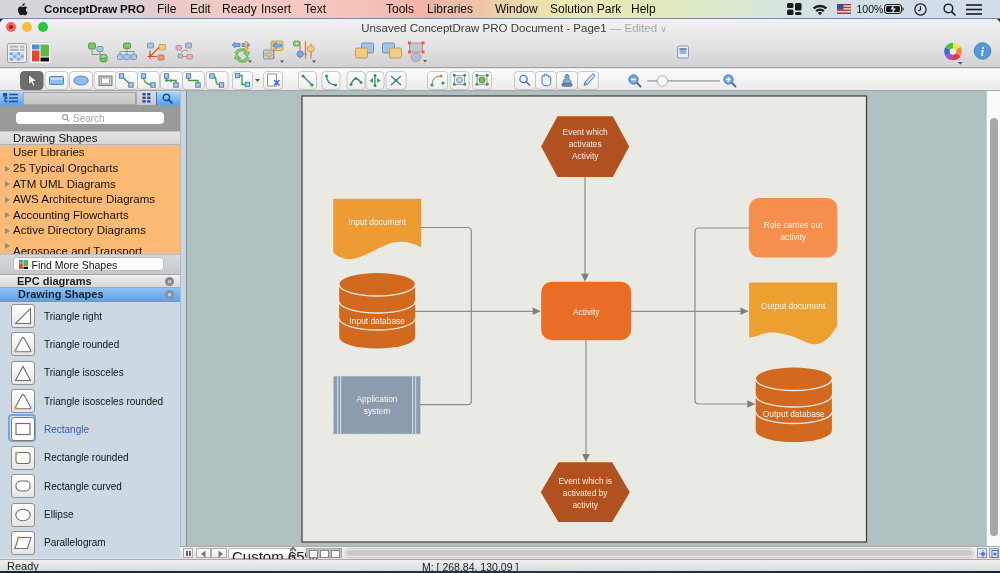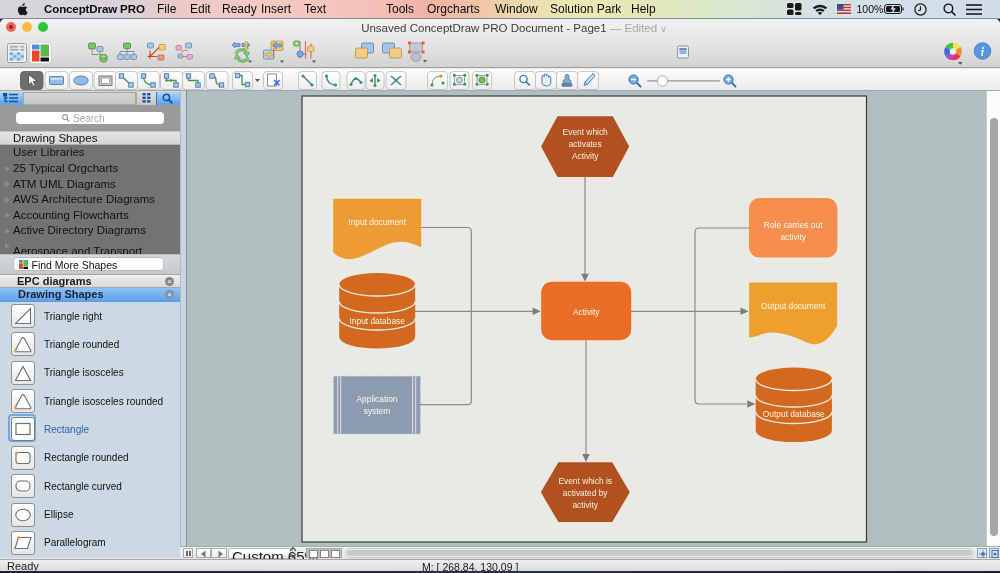--- a/index.html
+++ b/index.html
@@ -26,21 +26,21 @@
   background:linear-gradient(#f1f1f1,#e4e4e4 55%,#d2d2d2);
   border-bottom:1px solid #a2a2a2; }
 .tl { position:absolute; width:10px; height:10px; border-radius:50%; top:3px; }
 #toolbar2 { position:absolute; left:0; top:50px; width:1000px; height:21.5px;
   background:linear-gradient(#fbfbfb,#ebebeb); border-bottom:1px solid #a8a8a8; }
 
 
 #sidebar { position:absolute; left:0; top:72px; width:187px; height:467px; background:#ccd9e2; }
 #gutter { position:absolute; left:180px; top:0px; width:7px; height:467px; background:#c9d6df;
   border-left:1px solid #b3bdc4; border-right:1px solid #86929b;}
-.srow { position:absolute; left:0; width:180px; font-size:11.5px; color:#111; background:#737373; }
+.srow { position:absolute; left:0; width:180px; font-size:11.5px; color:#111; background:#fdba74; }
 .shapeicon { position:absolute; left:11px; width:24px; height:24px;
   background:linear-gradient(#ffffff,#e6e6e6); border:1px solid #909090; border-radius:3px; }
 .slabel { position:absolute; left:44px; font-size:10px; color:#131313; }
 .xbtn { position:absolute; left:165px; width:9px; height:9px; border-radius:50%; background:#85878a;
   color:#fff; font-size:8px; line-height:9px; text-align:center; }
 .larr { position:absolute; left:4.5px; top:5px; width:0; height:0;
   border-left:5px solid #7e8f9b; border-top:3.5px solid transparent; border-bottom:3.5px solid transparent; }
 
 
 #canvassvg { position:absolute; left:187px; top:72px; }
@@ -61,21 +61,21 @@
       <path fill="#1a1a1a" d="M7.2,2.1c0.5-0.6,0.8-1.4,0.7-2.1C7.2,0,6.4,0.4,5.9,1C5.4,1.5,5.1,2.3,5.2,3C6,3.1,6.7,2.7,7.2,2.1z M8.9,6.9c0-1.5,1.2-2.2,1.3-2.3C9.5,3.6,8.5,3.5,8.1,3.4C7.2,3.3,6.3,4,5.8,4S4.6,3.5,3.8,3.5C2.8,3.5,1.9,4,1.4,4.9c-1,1.8-0.3,4.4,0.7,5.9c0.5,0.7,1.1,1.5,1.9,1.5c0.8,0,1-0.5,2-0.5s1.2,0.5,2,0.5s1.3-0.7,1.8-1.4c0.6-0.8,0.8-1.6,0.8-1.7C10.6,9.2,8.9,8.6,8.9,6.9z"></path>
     </svg>
     <span class="mi" style="left:44px;top:2.5px;font-weight:bold;font-size:11.5px;letter-spacing:-0.1px;">ConceptDraw PRO</span>
     <span class="mi" style="left:157px;">File</span>
     <span class="mi" style="left:190px;">Edit</span>
     <span class="mi" style="left:222px;">Ready</span>
     <span class="mi" style="left:261px;">Insert</span>
     <span class="mi" style="left:304px;">Text</span>
     <span class="mi" style="left:339px;margin-top:48px;">Shape</span>
     <span class="mi" style="left:386px;">Tools</span>
-    <span class="mi" style="left:427px;">Orgcharts</span>
+    <span class="mi" style="left:427px;">Libraries</span>
     <span class="mi" style="left:495px;">Window</span>
     <span class="mi" style="left:550px;">Solution Park</span>
     <span class="mi" style="left:631px;">Help</span>
 
     <svg class="mi" style="left:787px;top:3px;" width="15" height="12" viewBox="0 0 15 12">
       <rect x="0" y="0" width="6.5" height="5" rx="1.5" fill="#1a1a1a"></rect>
       <rect x="8" y="0" width="6.5" height="7.5" rx="1.5" fill="#1a1a1a"></rect>
       <rect x="0" y="6.5" width="6.5" height="5.5" rx="1.5" fill="#1a1a1a"></rect>
       <rect x="8" y="9" width="6.5" height="3" rx="1.5" fill="#1a1a1a"></rect>
     </svg>

